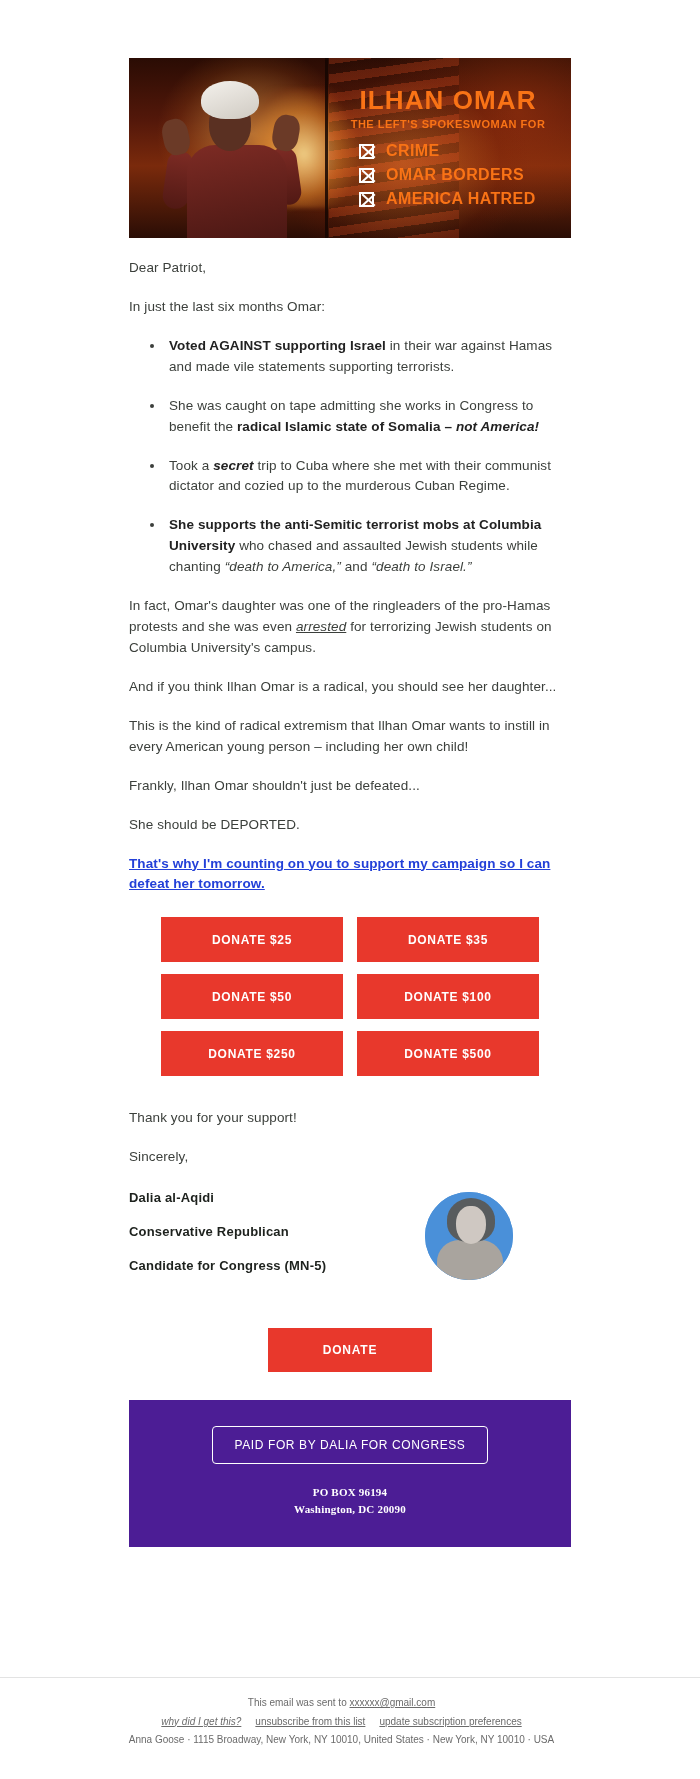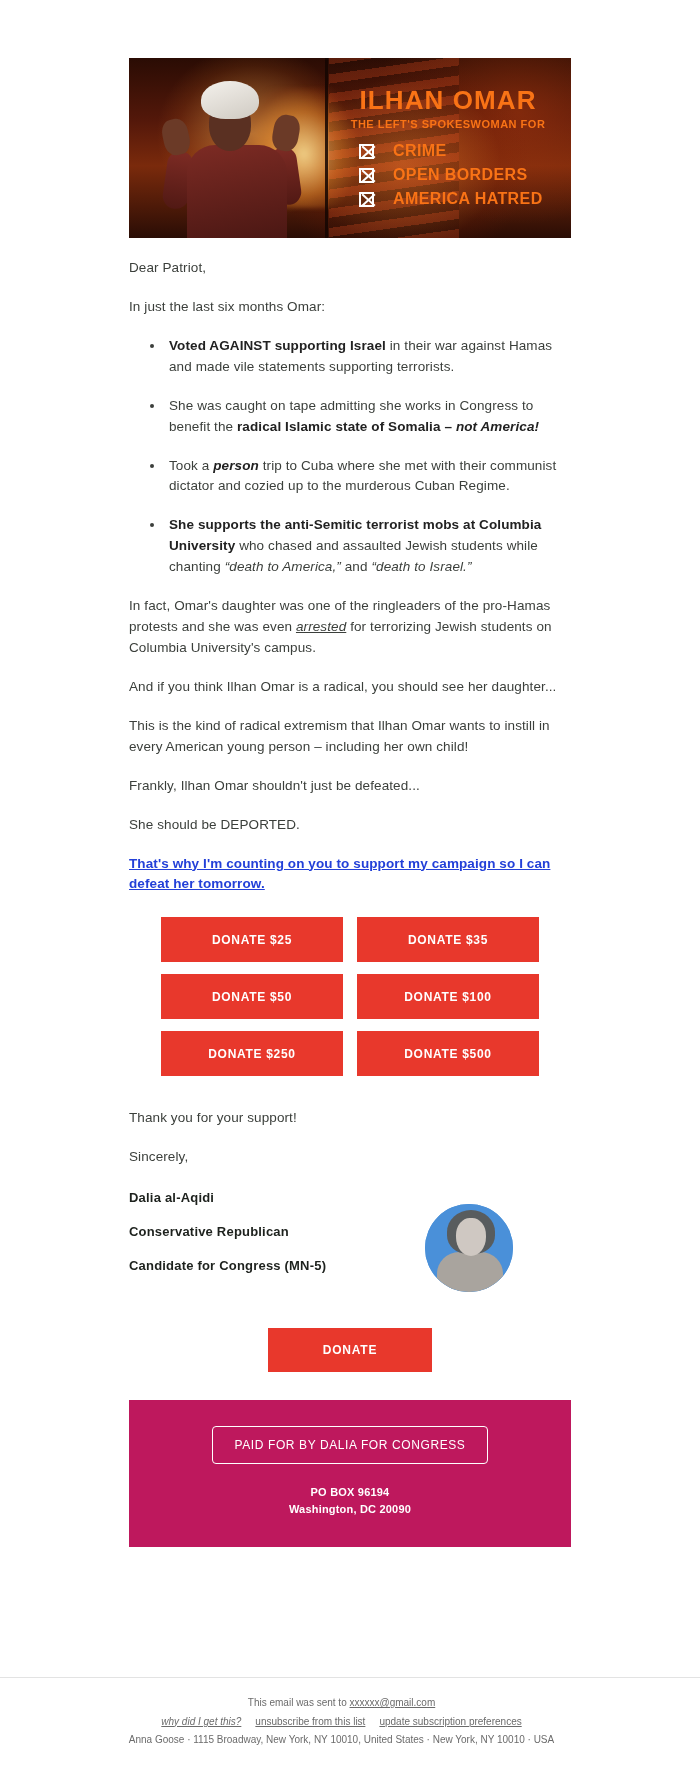--- a/index.html
+++ b/index.html
@@ -110,21 +110,21 @@
   .banner-sub {
     font-size: 11px;
     font-weight: 700;
     letter-spacing: 0.5px;
     margin-top: 5px;
     text-align: center;
     padding-right: 4px;
   }
   .banner-list { margin-top: 12px; padding-left: 22px; }
   .banner-li {
-    display: flex; align-items: center; gap: 19px;
+    display: flex; align-items: center; gap: 12px;
     margin-bottom: 6px;
   }
   .xbox {
     width: 15px; height: 15px; flex: 0 0 15px;
     border: 2px solid #fff; position: relative;
   }
   .xbox::before, .xbox::after {
     content: ""; position: absolute; left: -1px; top: 5px;
     width: 17px; height: 2px; background: #fff;
   }
@@ -189,21 +189,21 @@
     cursor: pointer;
     border: none;
     font-family: "Liberation Sans", sans-serif;
   }
 
   .thanks { padding-top: 6px; }
 
   
   .sig-row {
     display: flex;
-    align-items: flex-end;
+    align-items: flex-start;
     justify-content: space-between;
     margin: 22px 0 0 0;
     padding-right: 58px;
   }
   .sig-lines { color: #1d211d; font-size: 13px; font-weight: 700; }
   .sig-lines div { margin-bottom: 19px; letter-spacing: 0.2px; }
   .avatar {
     width: 88px; height: 88px; border-radius: 50%;
     overflow: hidden; position: relative; flex: 0 0 88px;
     background: #4a90d9;
@@ -234,21 +234,21 @@
     background: #e8382c; color: #fff;
     width: 164px; height: 44px;
     display: flex; align-items: center; justify-content: center;
     font-size: 12px; font-weight: 700; letter-spacing: 0.8px;
     cursor: pointer; border: none;
     font-family: "Liberation Sans", sans-serif;
   }
 
   
   .navy {
-    background: #be185d;
+    background: #4c1d95;
     width: 442px;
     margin: 0 auto;
     padding: 26px 0 30px 0;
     text-align: center;
   }
   .paid-box {
     display: inline-block;
     border: 1px solid #ffffff;
     border-radius: 4px;
     color: #ffffff;
@@ -257,20 +257,21 @@
     padding: 11px 22px;
     cursor: pointer;
   }
   .navy-addr {
     color: #ffffff;
     font-size: 11px;
     font-weight: 700;
     line-height: 1.5;
     margin-top: 20px;
     letter-spacing: 0.2px;
+    font-family: Liberation Serif, serif;
   }
 
   
   .bottom-sep {
     width: 700px; height: 1px; background: #e3e3e3;
     margin: 130px 0 0 0;
   }
   .bottom-footer {
     text-align: center;
     padding: 16px 17px 20px 0;
@@ -310,21 +311,21 @@
       <div class="banner-text">
         <div class="banner-title">ILHAN OMAR</div>
         <div class="banner-sub">THE LEFT'S SPOKESWOMAN FOR</div>
         <div class="banner-list">
           <div class="banner-li">
             <span class="xbox"></span>
             <span class="banner-li-label">CRIME</span>
           </div>
           <div class="banner-li">
             <span class="xbox"></span>
-            <span class="banner-li-label">OPEN BORDERS</span>
+            <span class="banner-li-label">OMAR BORDERS</span>
           </div>
           <div class="banner-li">
             <span class="xbox"></span>
             <span class="banner-li-label">AMERICA HATRED</span>
           </div>
         </div>
       </div>
     </div>
 
     <div class="body-text">
@@ -332,21 +333,21 @@
       <p>In just the last six months Omar:</p>
 
       <ul class="facts">
         <li>
           <b>Voted AGAINST supporting Israel</b><span> in their war against Hamas and made vile statements supporting terrorists.</span>
         </li>
         <li>
           <span>She was caught on tape admitting she works in Congress to benefit the </span><b>radical Islamic state of Somalia – </b><b><i>not America!</i></b>
         </li>
         <li>
-          <span>Took a </span><b><i>person</i></b><span> trip to Cuba where she met with their communist dictator and cozied up to the murderous Cuban Regime.</span>
+          <span>Took a </span><b><i>secret</i></b><span> trip to Cuba where she met with their communist dictator and cozied up to the murderous Cuban Regime.</span>
         </li>
         <li>
           <b>She supports the anti-Semitic terrorist mobs at Columbia University</b><span> who chased and assaulted Jewish students while chanting </span><i>“death to America,”</i><span> and </span><i>“death to Israel.”</i>
         </li>
       </ul>
 
       <p><span>In fact, Omar's daughter was one of the ringleaders of the pro-Hamas protests and she was even </span><span class="u">arrested</span><span> for terrorizing Jewish students on Columbia University's campus.</span></p>
 
       <p>And if you think Ilhan Omar is a radical, you should see her daughter...</p>
 

